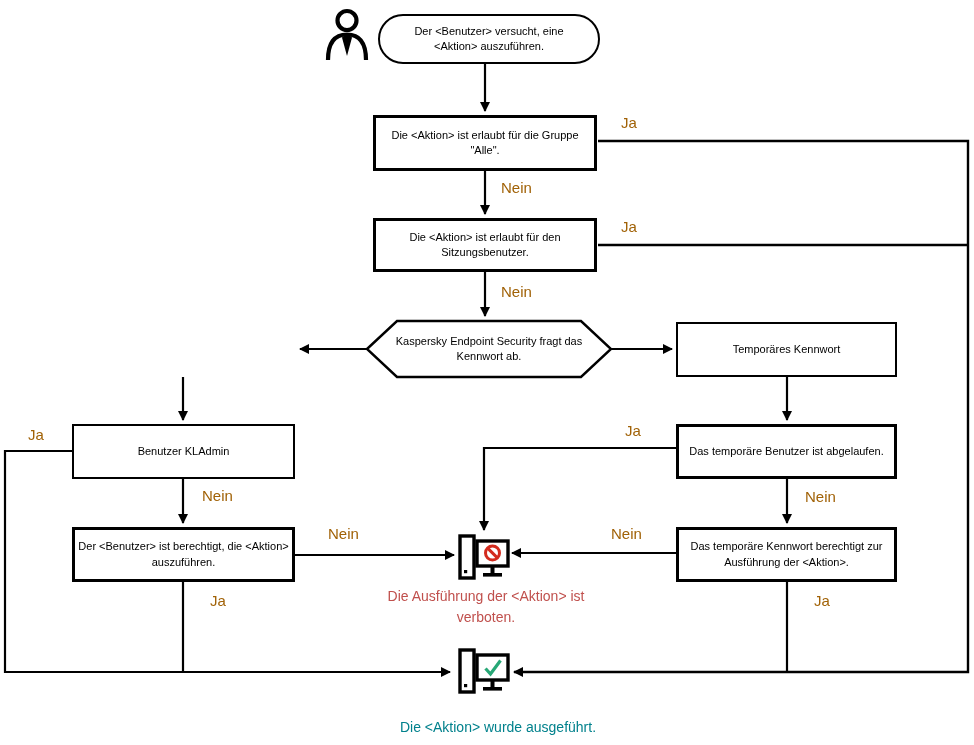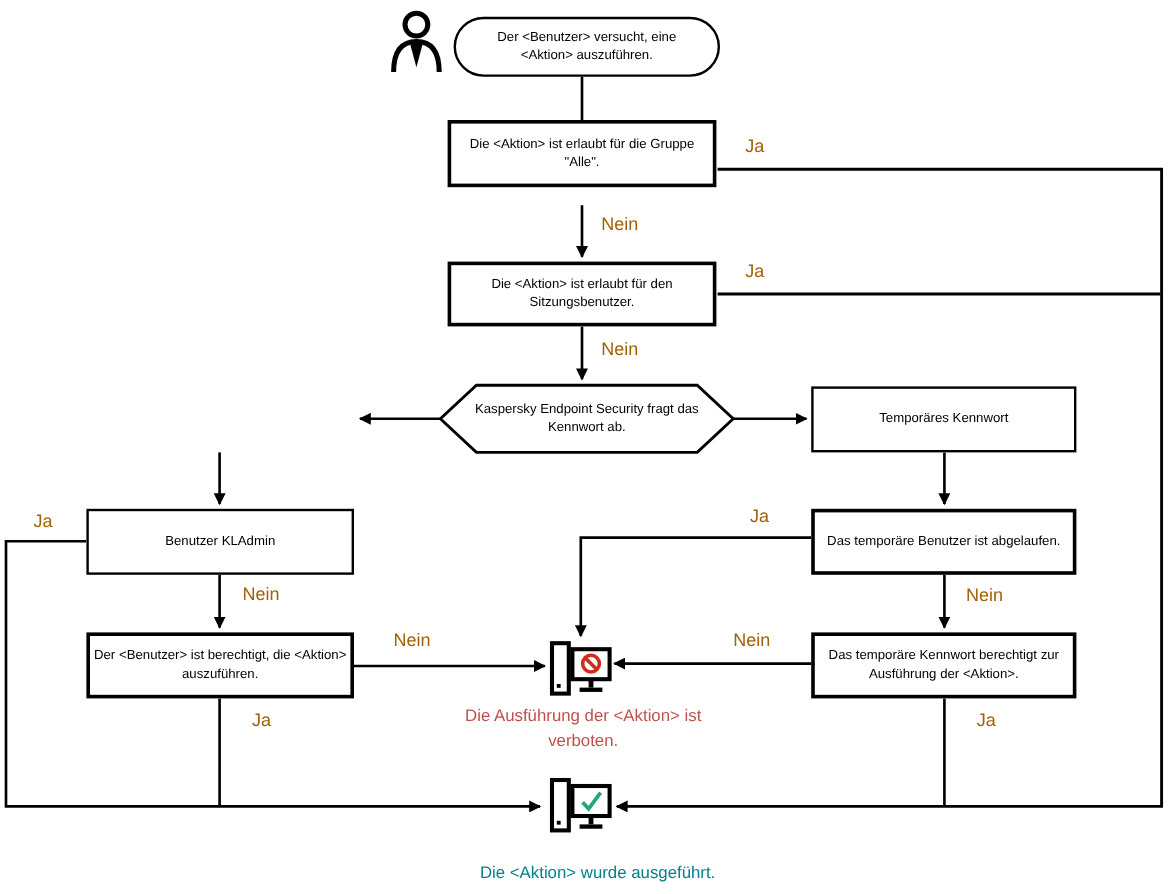--- a/index.html
+++ b/index.html
@@ -68,21 +68,21 @@
   <svg class="iconbox" style="left:323px;top:7px;" width="48" height="54" viewBox="0 0 48 54" aria-hidden="true">
     <circle class="actor-stroke" cx="24" cy="13.5" r="9.5"></circle>
     <path class="actor-stroke" d="M5,53 Q5,27.5 24,27.5 Q43,27.5 43,53"></path>
     <polygon fill="#000" points="24,26 19,30.5 24,49 29,30.5"></polygon>
   </svg>
 
   <div class="node pill" style="left:378px;top:14px;width:222px;height:50px;">
     <span>Der &lt;Benutzer&gt; versucht, eine &lt;Aktion&gt; auszuführen.</span>
   </div>
 
-  <div class="node thick" style="left:373px;top:100px;width:224px;height:56px;">
+  <div class="node thick" style="left:373px;top:115px;width:224px;height:56px;">
     <span>Die &lt;Aktion&gt; ist erlaubt für die Gruppe "Alle".</span>
   </div>
 
   <div class="node thick" style="left:373px;top:218px;width:224px;height:54px;">
     <span>Die &lt;Aktion&gt; ist erlaubt für den Sitzungsbenutzer.</span>
   </div>
 
   <div class="hex-text" style="left:379px;top:327px;width:220px;height:44px;">
     <span>Kaspersky Endpoint Security fragt das Kennwort ab.</span>
   </div>

